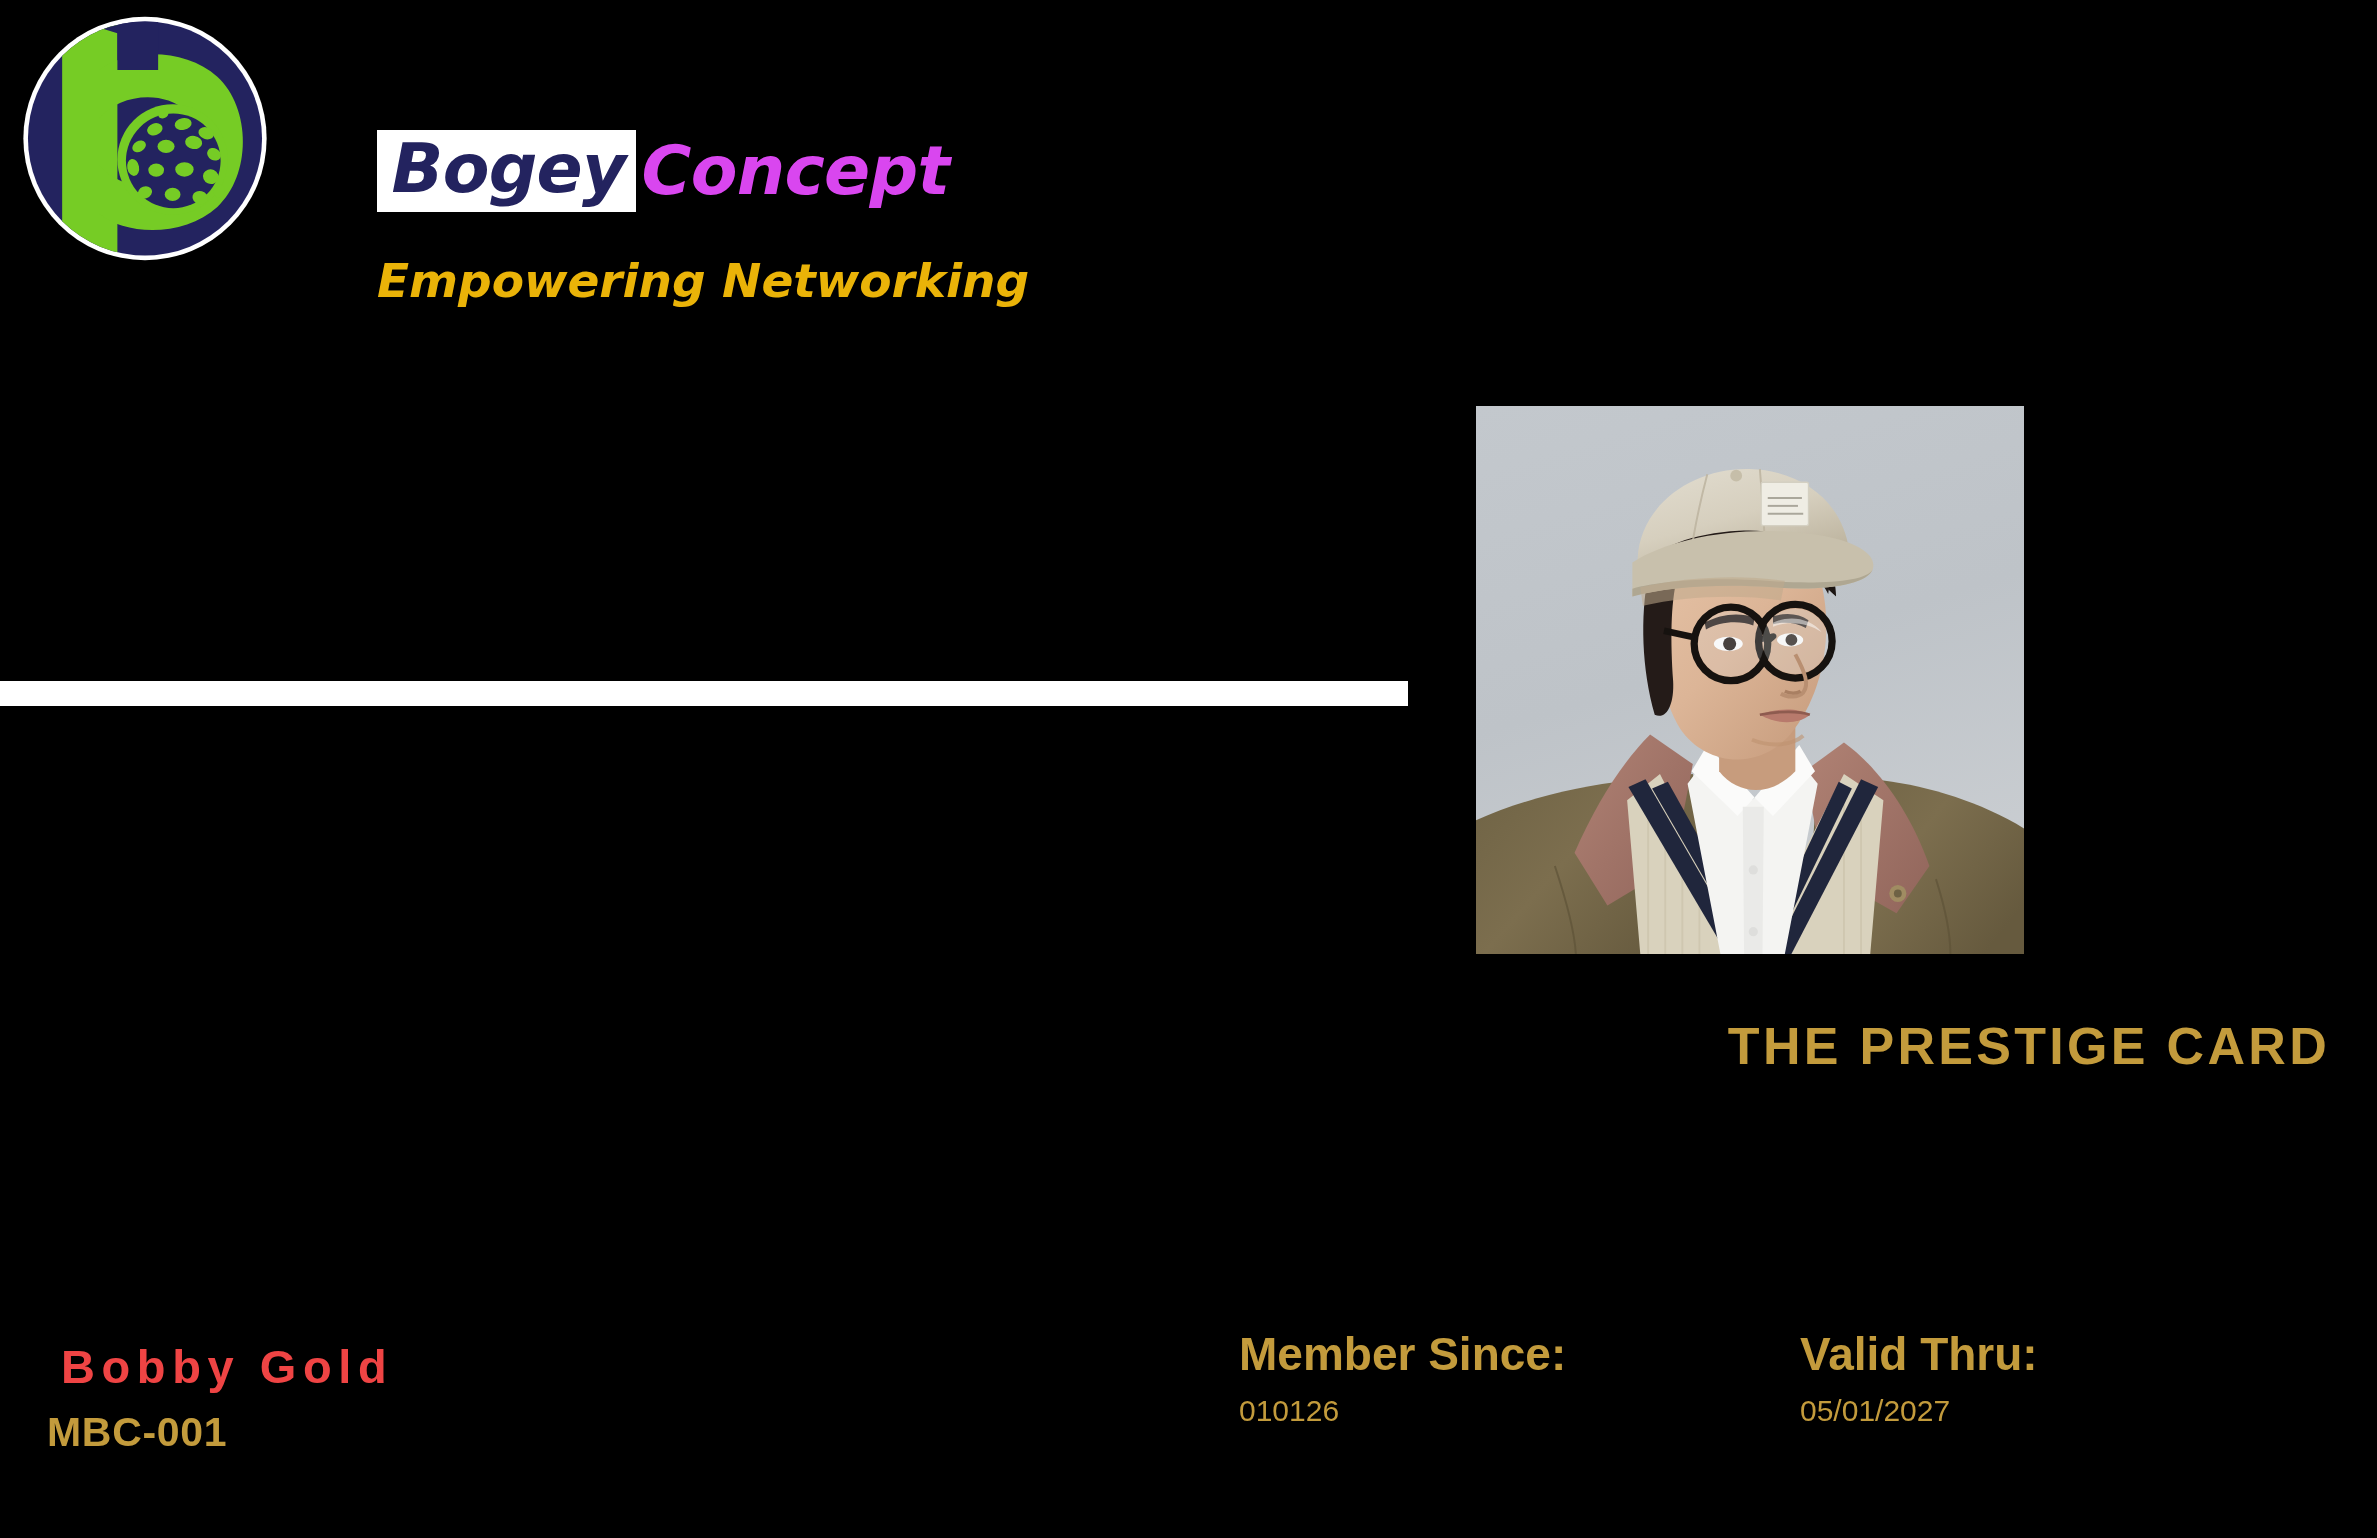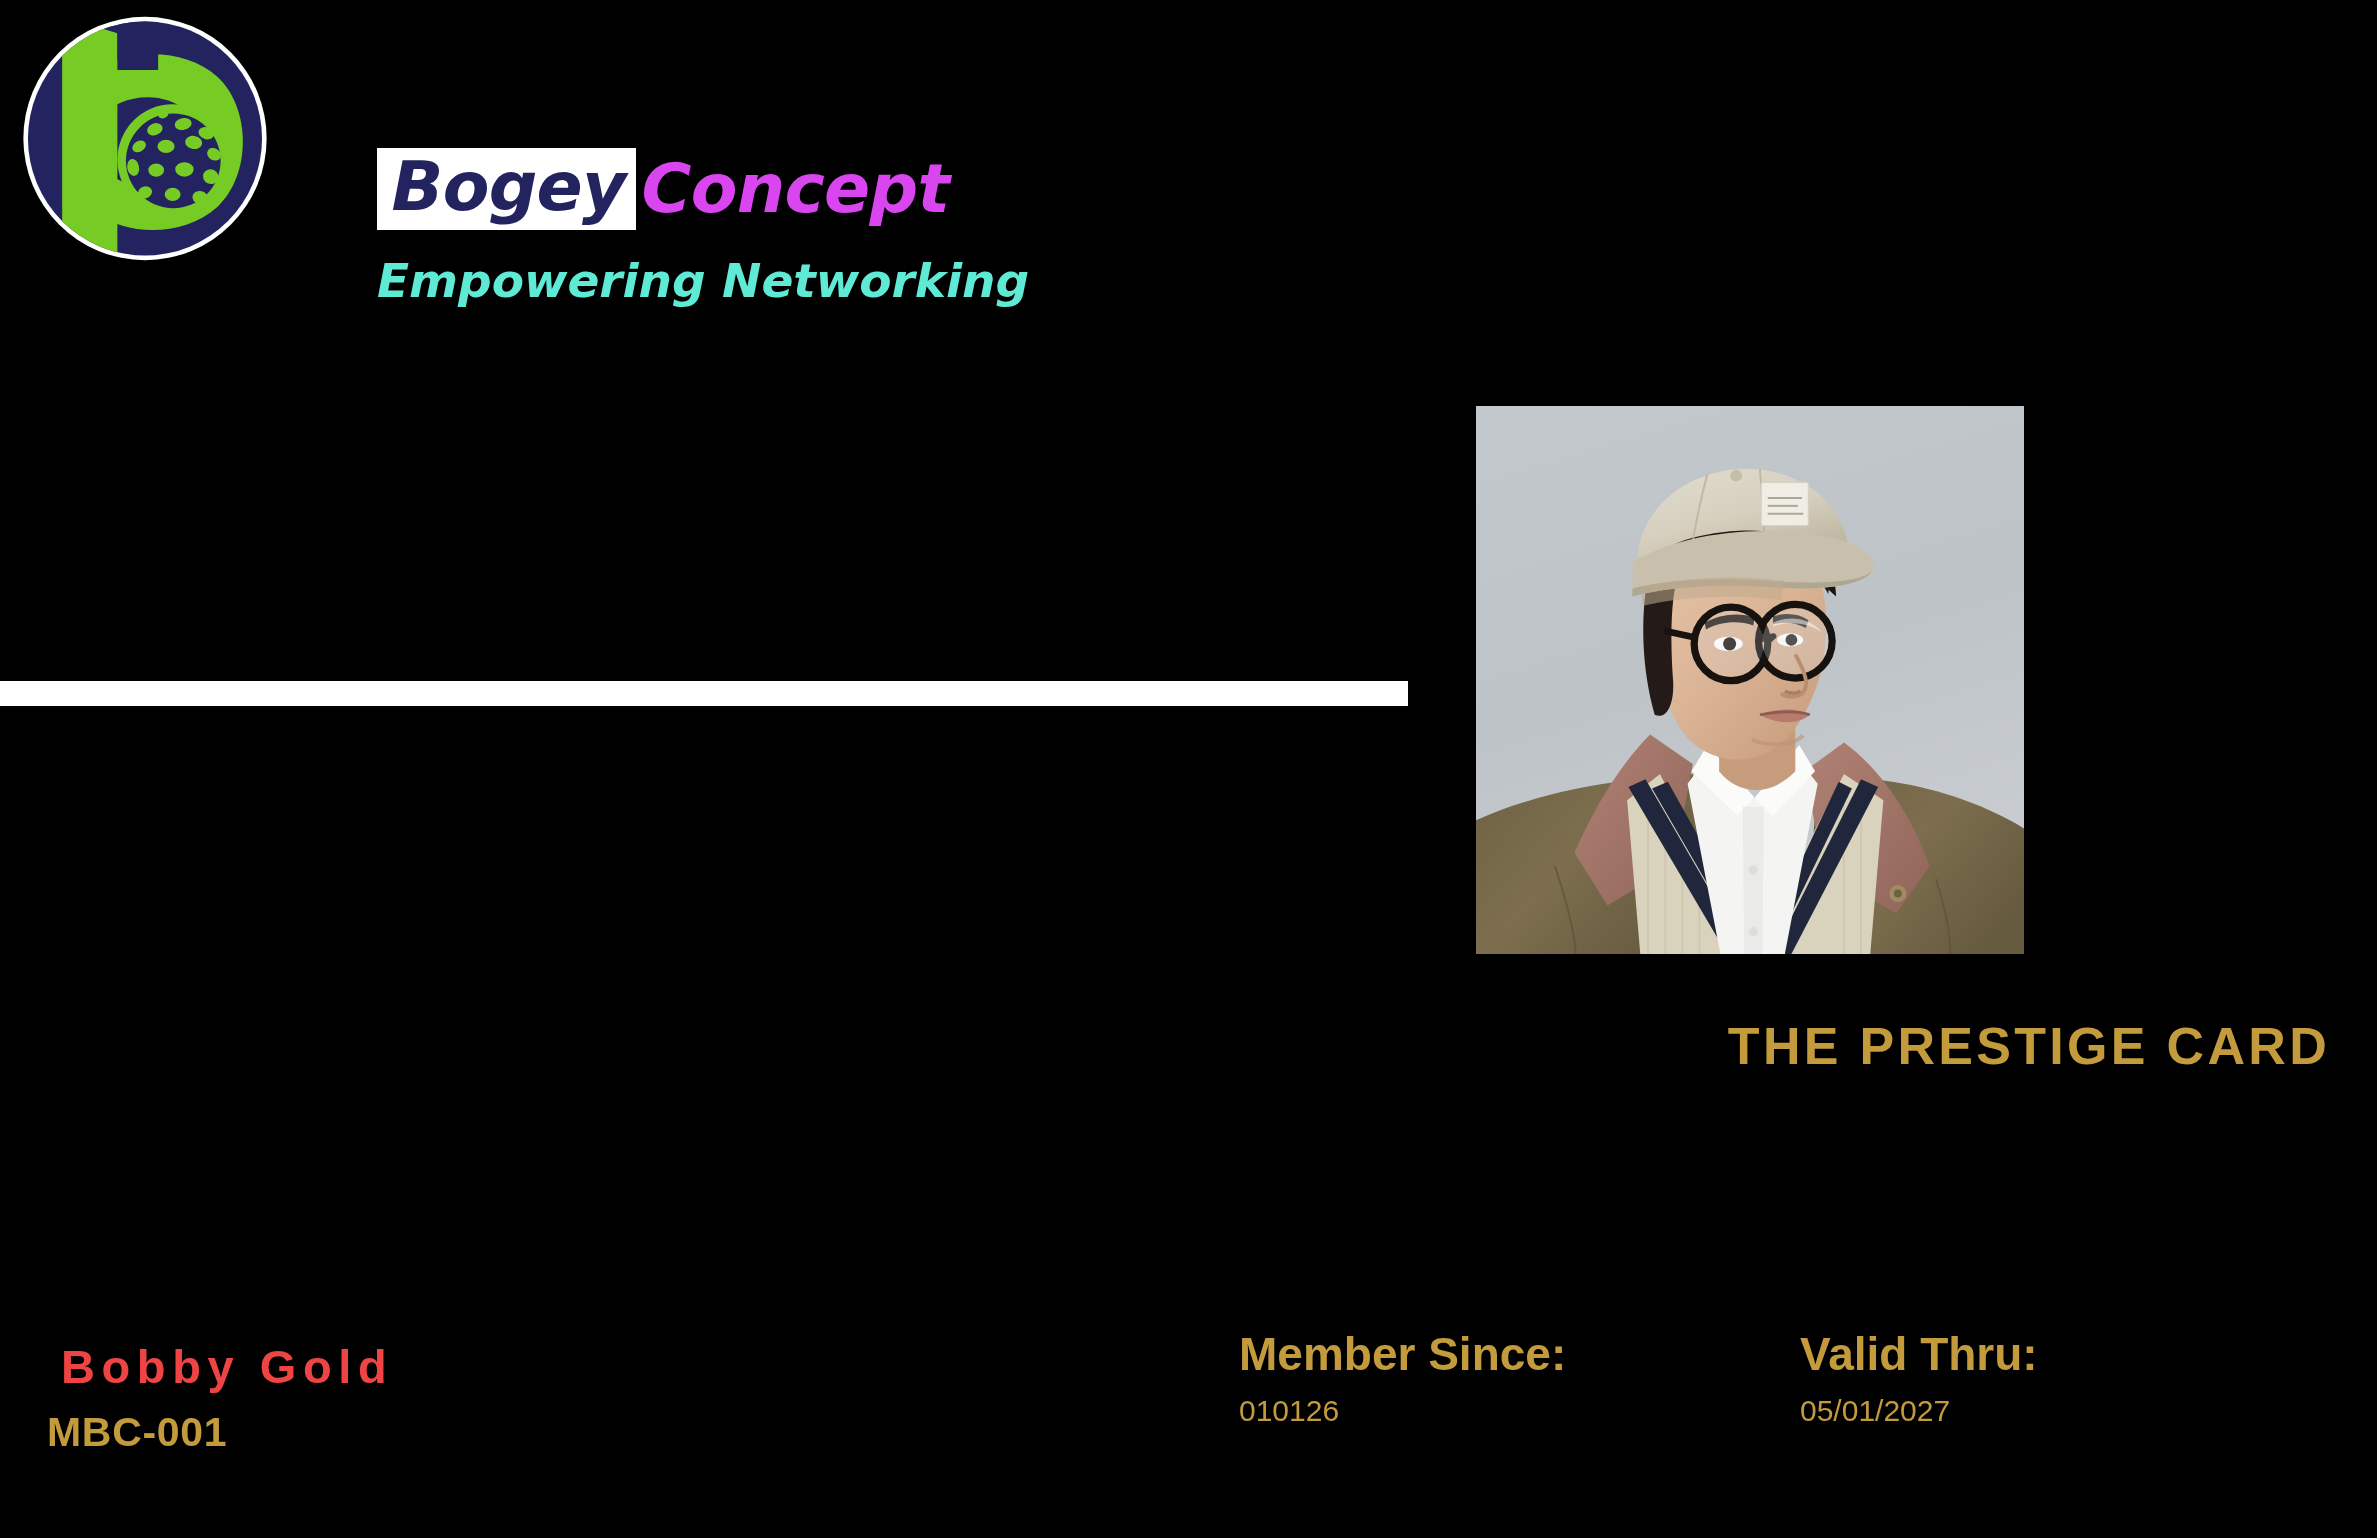--- a/index.html
+++ b/index.html
@@ -19,21 +19,21 @@
   #logo-badge {
     position:absolute;
     left:20px; top:6.6px;
     width:250px; height:263px;
   }
   #logo-badge svg { display:block; width:250px; height:263px; }
 
   
   #wordmark {
     position:absolute;
-    left:377px; top:153px;
+    left:377px; top:135px;
     display:flex; align-items:center;
     height:72px;
   }
   .wm-bogey {
     background:#FFFFFF;
     color:#23235F;
     font-size:68px;
     font-weight:bold;
     font-style:italic;
     line-height:68px;
@@ -47,21 +47,21 @@
     font-weight:bold;
     font-style:italic;
     line-height:68px;
     padding-left:5.3px;
     letter-spacing:-0.7px;
     font-family:"DejaVu Sans", sans-serif;
   }
   #tagline {
     position:absolute;
     left:377px; top:253px;
-    color:#5eead4;
+    color:#eab308;
     font-size:47px;
     font-weight:bold;
     font-style:italic;
     letter-spacing:0px;
     font-family:"DejaVu Sans", sans-serif;
     white-space:nowrap;
   }
 
   
   #accent-bar {

